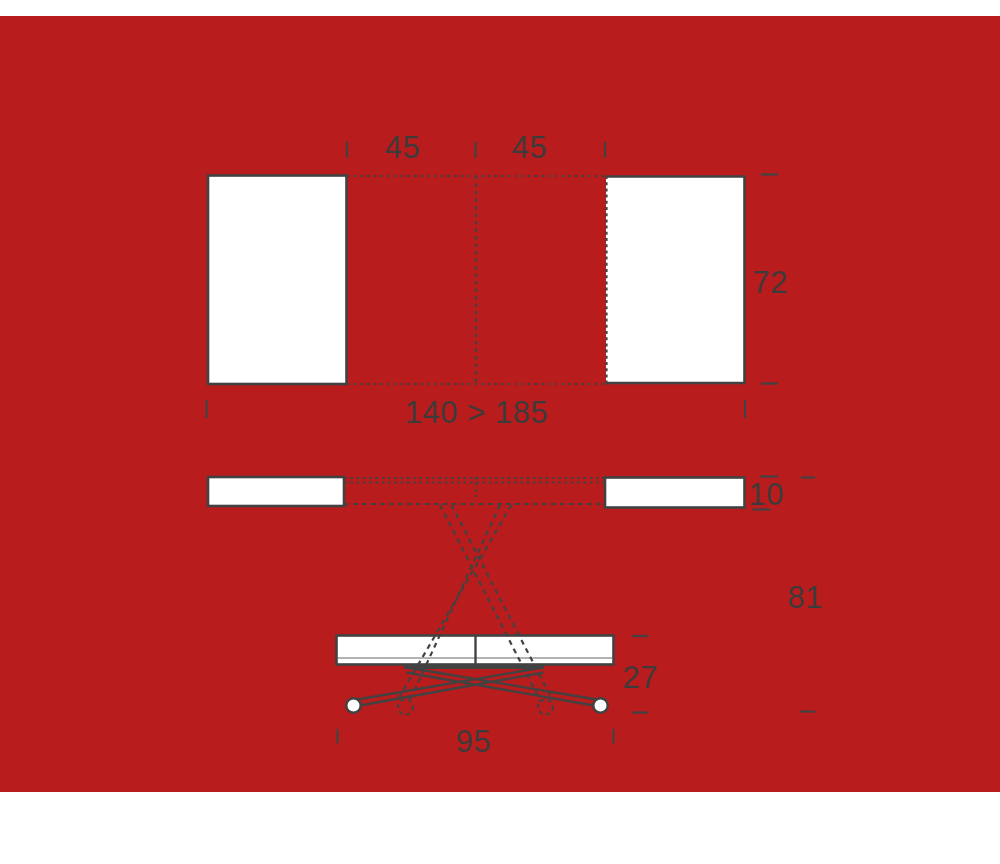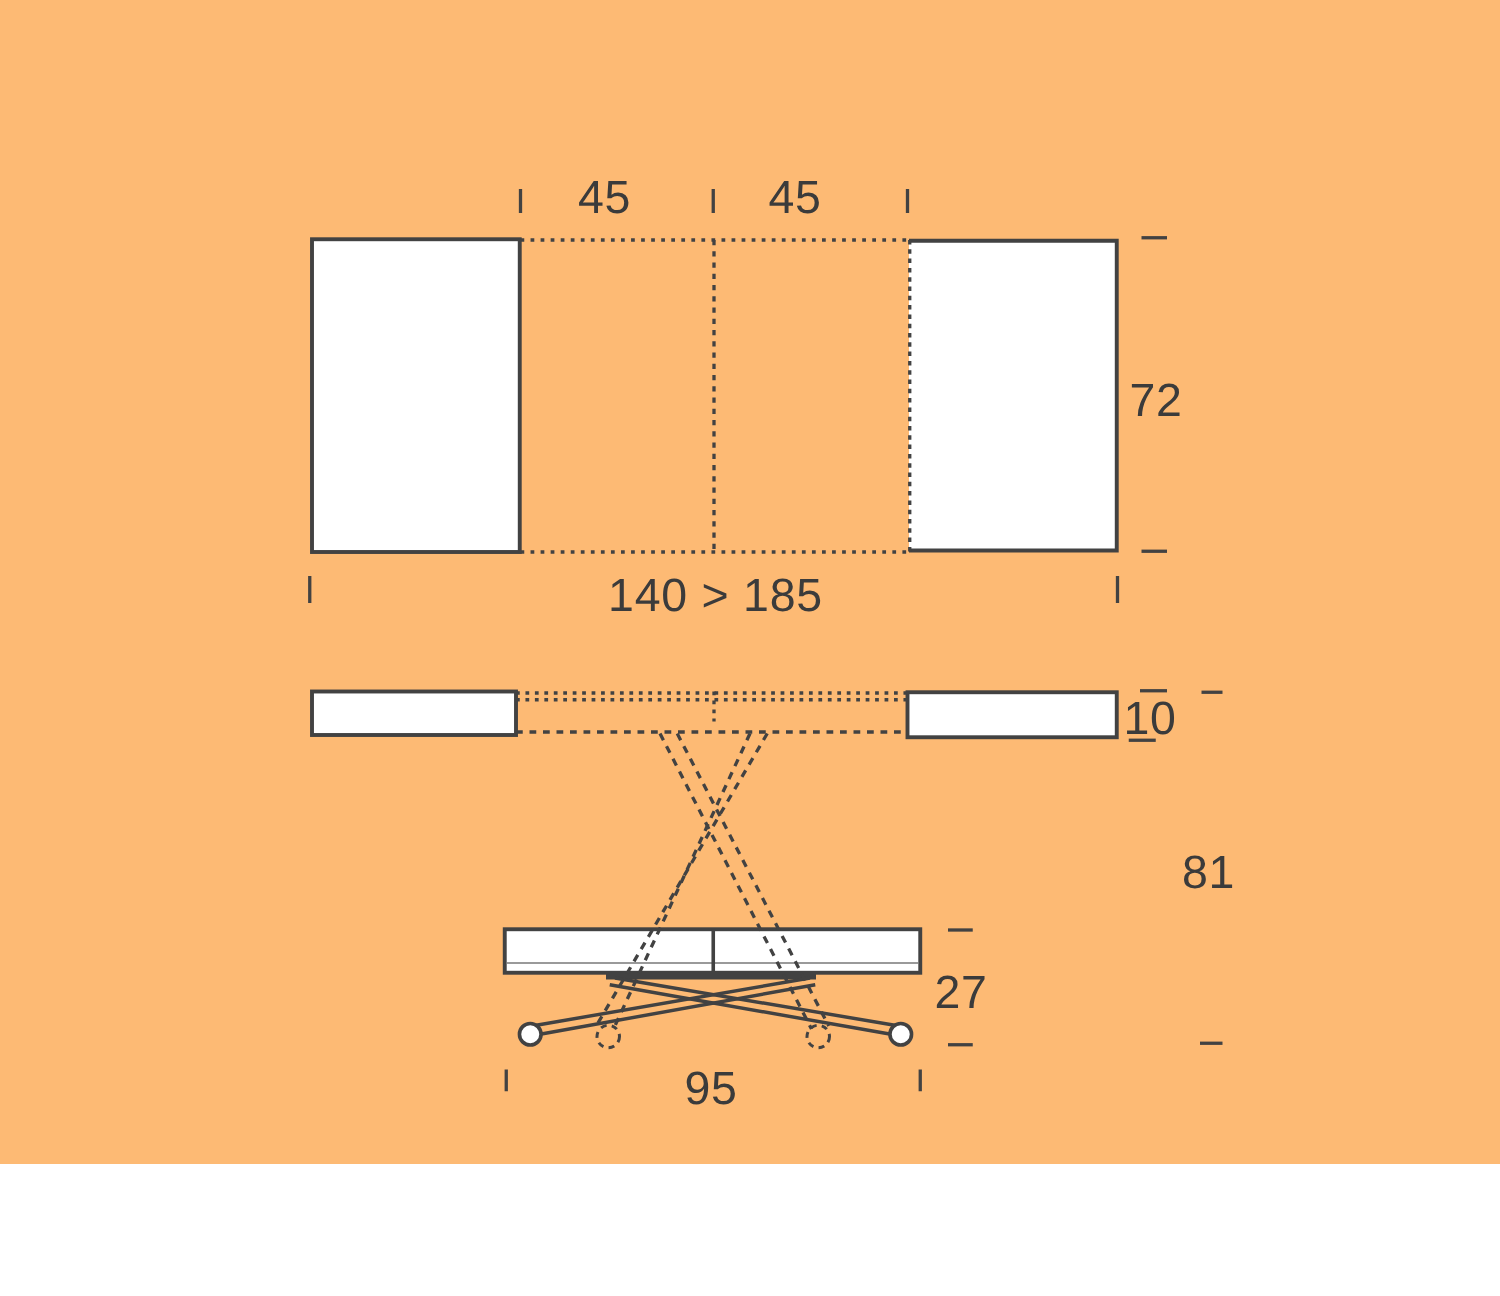--- a/index.html
+++ b/index.html
@@ -4,22 +4,23 @@
 <style>
   html, body {
     margin: 0;
     padding: 0;
     background: #ffffff;
   }
   .page {
     position: relative;
     width: 1000px;
     height: 776px;
-    background: #fdba74;
+    background: #b91c1c;
     overflow: hidden;
+    margin-top: 16px;
   }
   .drawing {
     position: absolute;
     left: 0;
     top: 0;
   }
   .dim-label {
     font-family: "Liberation Sans", sans-serif;
     font-size: 31px;
     letter-spacing: 0.5px;

